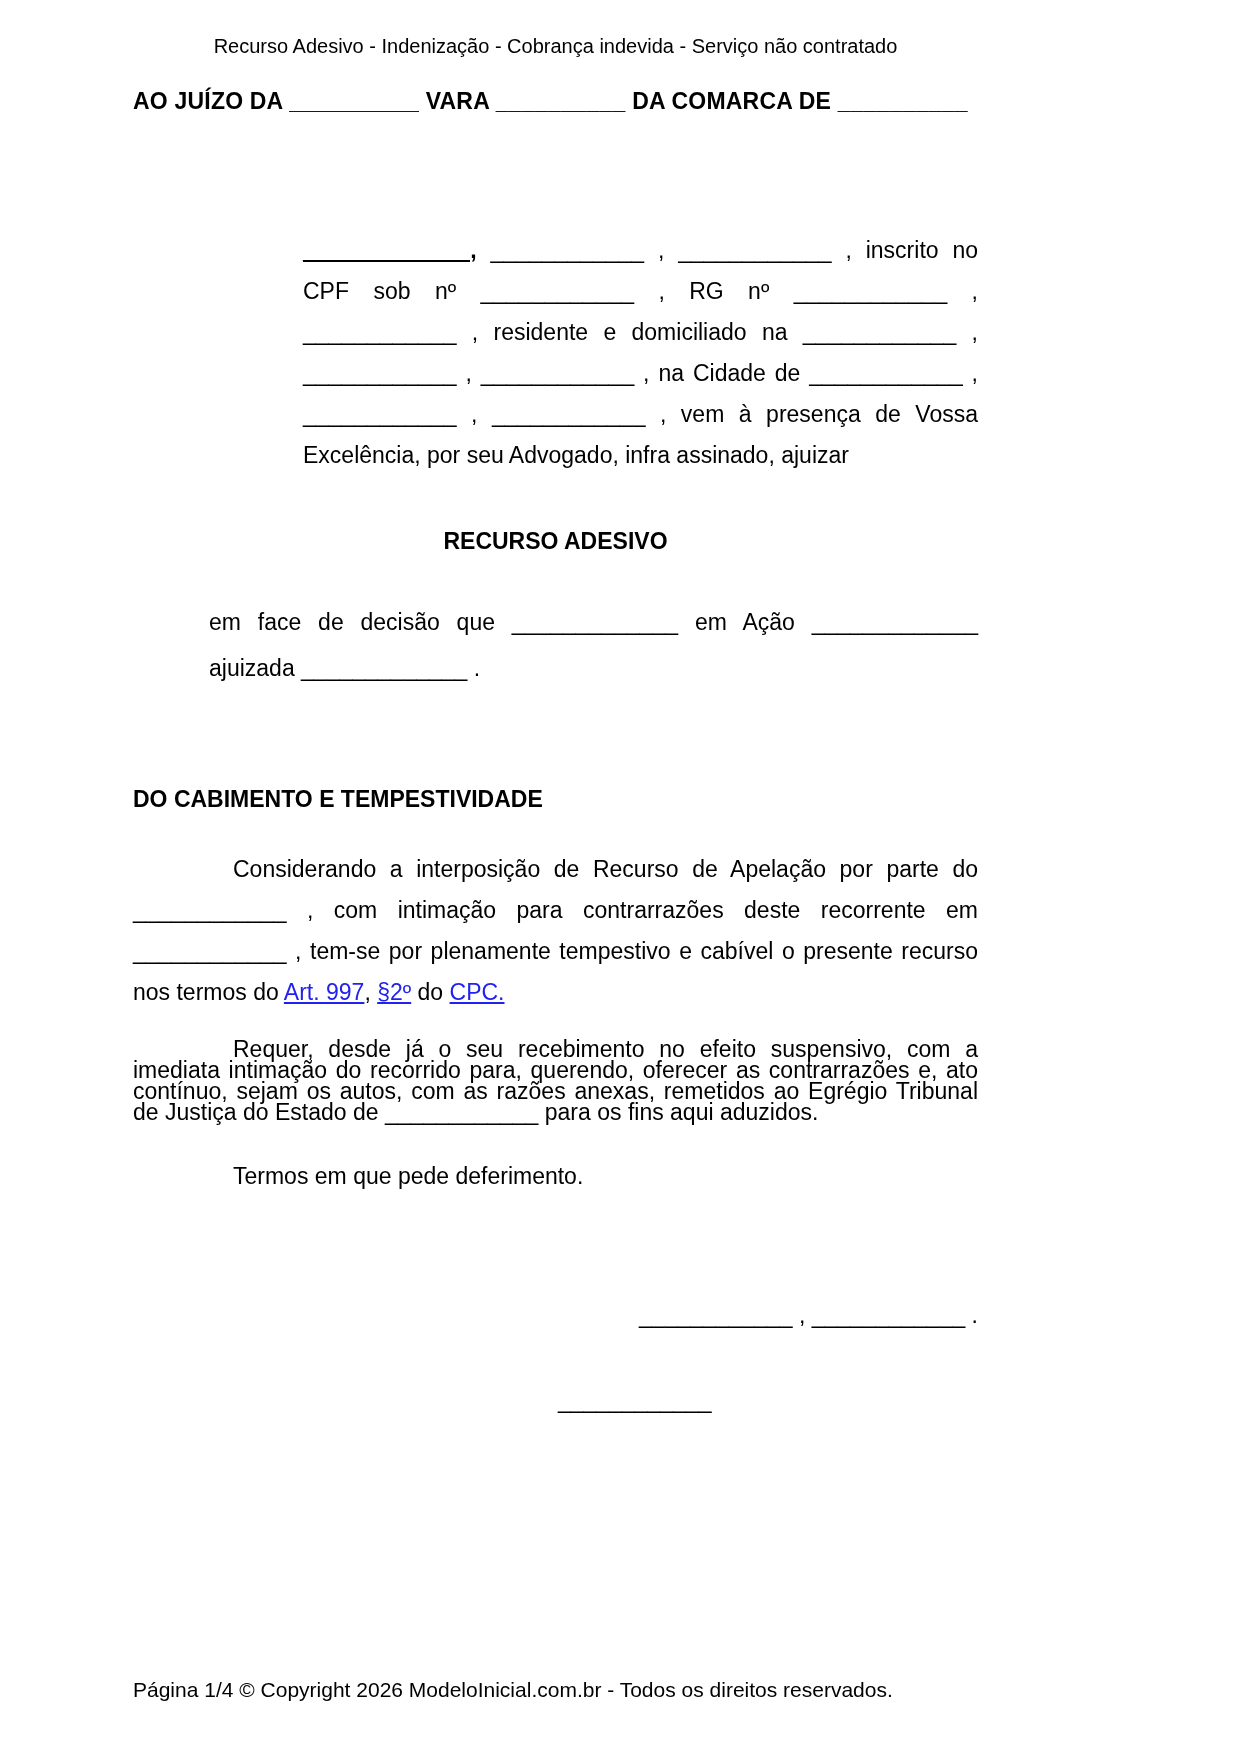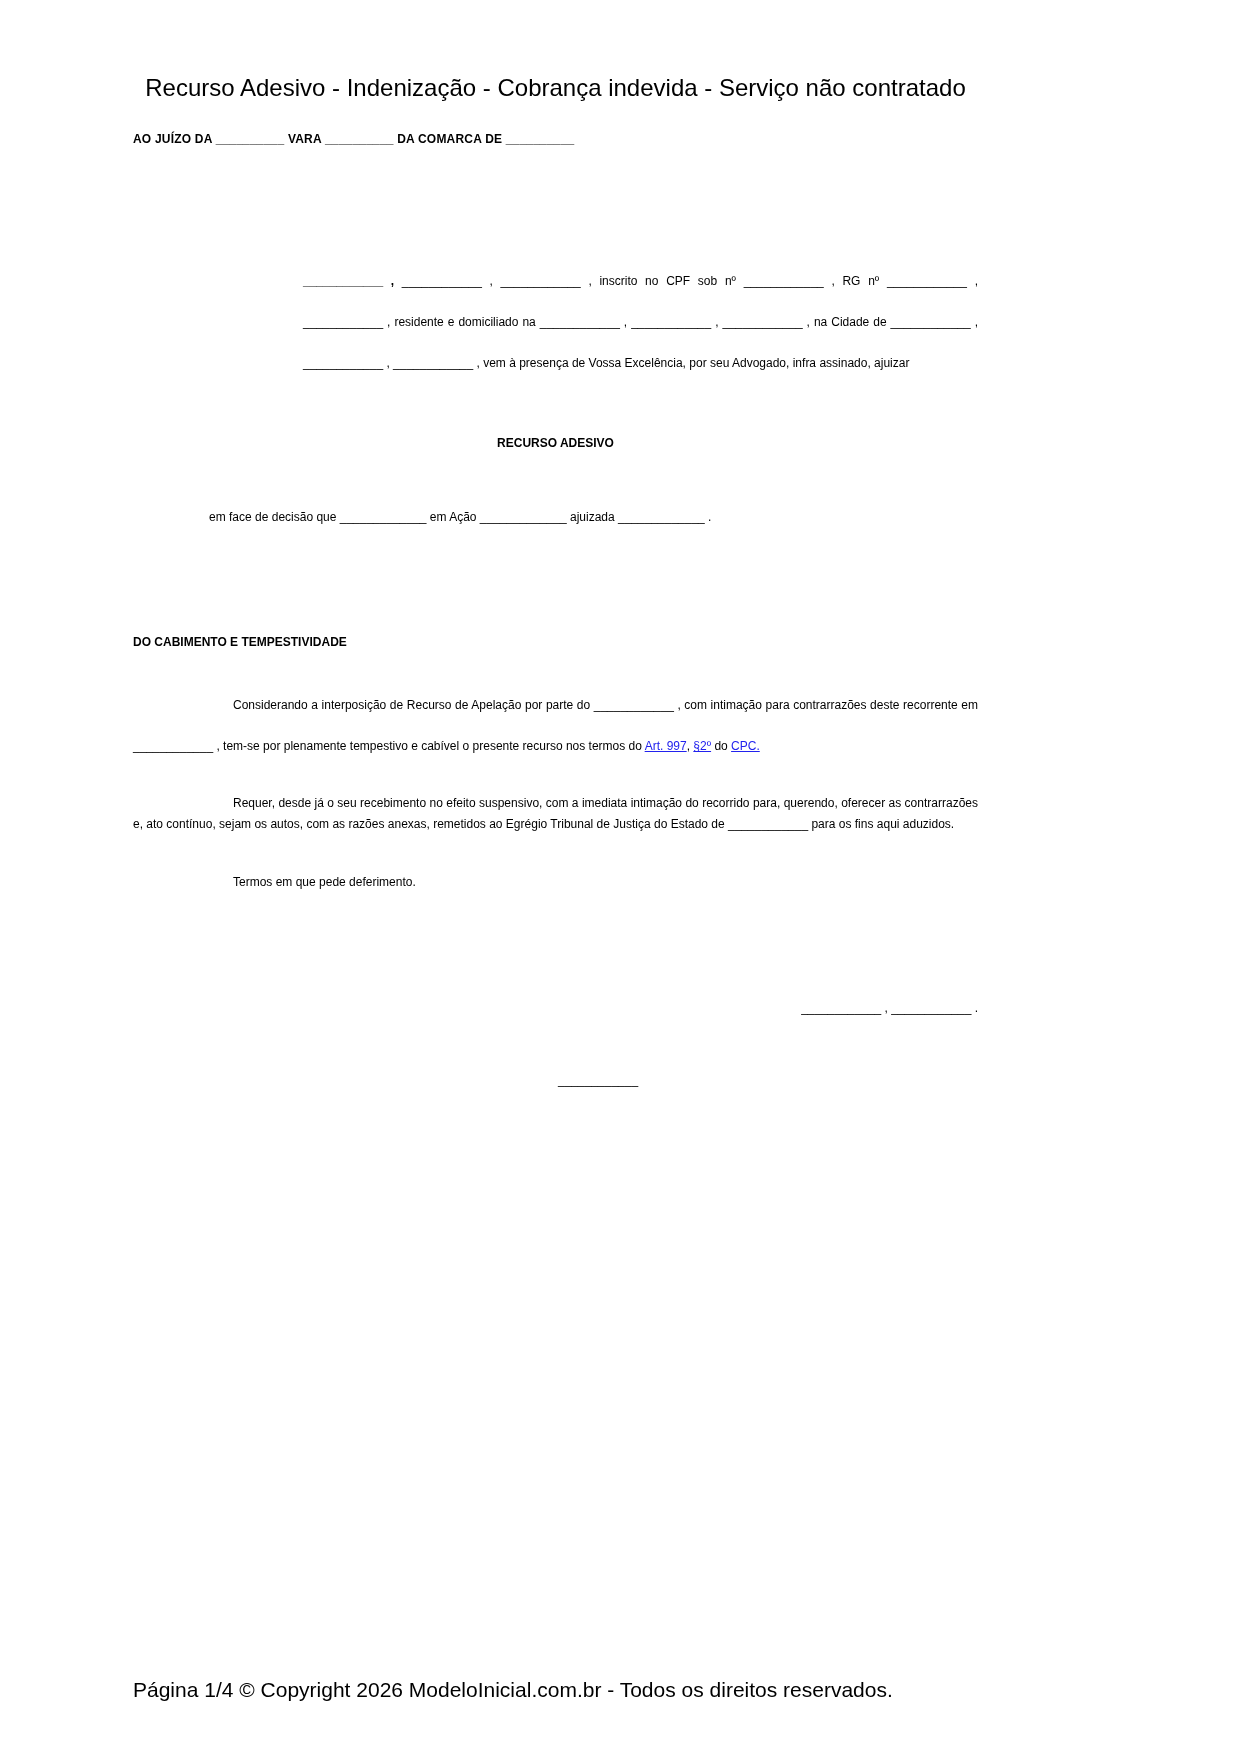--- a/index.html
+++ b/index.html
@@ -5,27 +5,27 @@
   html,body { margin:0; padding:0; background:#ffffff; }
   .page {
     position:relative;
     width:1240px; height:1754px;
     background:#ffffff;
     font-family:"Liberation Sans", sans-serif;
     font-size:17px; color:#000;
     overflow:hidden;
   }
   .content { position:absolute; left:133px; top:0; width:845px; }
-  p, h1, h2, h3 { margin:0; padding:0; font-size:12px; font-weight:normal; }
+  p, h1, h2, h3 { margin:0; padding:0; font-size:23px; font-weight:normal; }
 
-  .title       { margin-top:74px; font-size:24px; text-align:center; }
+  .title       { margin-top:35px; font-size:20px; text-align:center; }
   .court       { margin-top:30px; font-weight:bold; letter-spacing:0.2px; }
   .processo    { margin-top:125px; }
   .qual        { margin:115px 0 0 170px; text-align:justify; line-height:41px; }
-  .qual .party { font-weight:bold; }
+  .qual .party { font-weight:bold;text-decoration:underline; }
   .recurso     { margin-top:52px; text-align:center; font-weight:bold; }
   .emface      { margin:44px 0 0 76px; text-align:justify; line-height:46px; }
   .cabimento   { margin-top:95px; font-weight:bold; }
   .considerando{ margin-top:36px; text-align:justify; line-height:41px; text-indent:100px; }
   .requer      { margin-top:26px; text-align:justify; line-height:21px; text-indent:100px; }
   .termos      { margin-top:40px; margin-left:100px; }
   .dateline    { margin-top:112px; margin-left:300px;text-align:right; }
   .signature   { margin-top:58px; margin-left:425px; }
   .footer      { position:absolute; left:133px; top:1678px; width:845px;
                  text-align:left; font-size:21px; }

